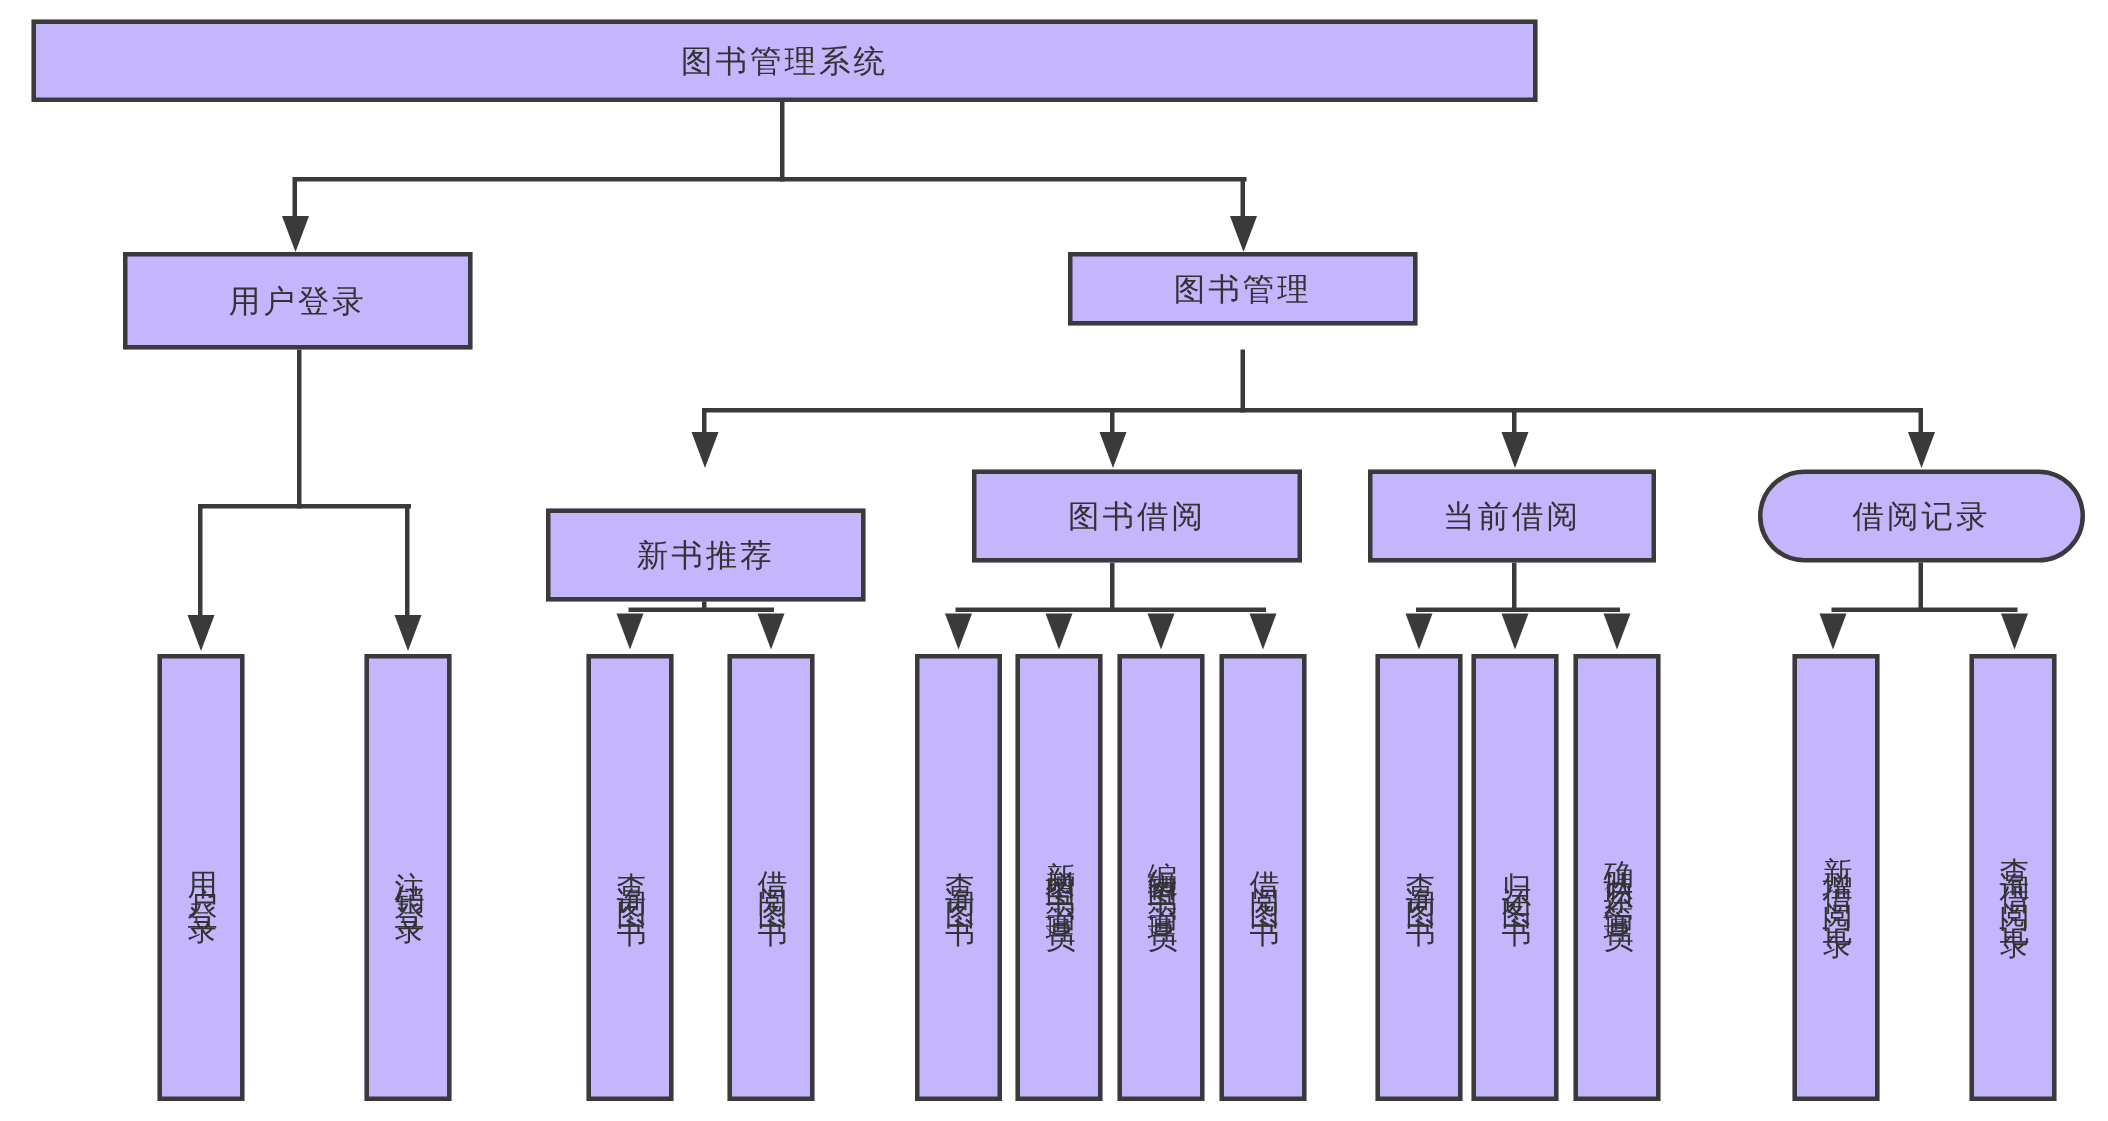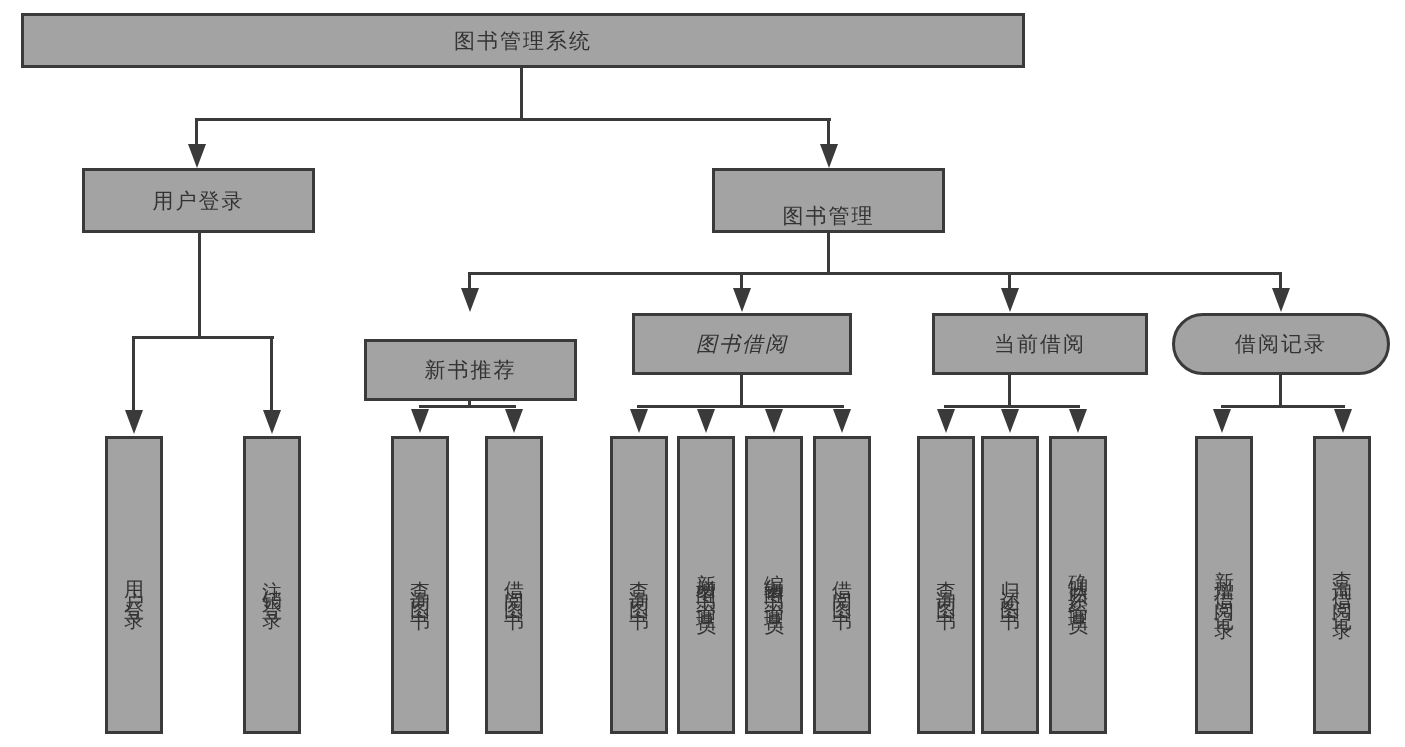--- a/index.html
+++ b/index.html
@@ -13,21 +13,21 @@
   .canvas{
     position:relative;
     width:1405px;height:747px;
     background:var(--bg);
     overflow:hidden;
   }
   .box{
     position:absolute;
     box-sizing:border-box;
     border:3px solid var(--line);
-    background:#a3a3a3;
+    background:#c4b5fd;
     display:flex;align-items:center;justify-content:center;
     color:var(--text);
     font-size:21px;
     letter-spacing:2px;
     z-index:2;
   }
   .leaf span{
     writing-mode:vertical-rl;
     text-orientation:mixed;
     letter-spacing:10px;
@@ -68,21 +68,21 @@
   <div class="vl" style="left:520px;top:68px;width:3px;height:53px;"></div>
   <div class="hl" style="left:196px;top:118px;width:635px;height:3px;"></div>
   <div class="vl" style="left:195px;top:118px;width:3px;height:28px;"></div>
   <div class="arr" style="left:188px;top:144px;"></div>
   <div class="vl" style="left:827px;top:118px;width:3px;height:28px;"></div>
   <div class="arr" style="left:820px;top:144px;"></div>
 
   <div class="box" style="left:82px;top:168px;width:233px;height:65px;">
     <span>用户登录</span>
   </div>
-  <div class="box" style="left:712px;top:168px;width:233px;height:65px;align-items:flex-end;">
+  <div class="box" style="left:712px;top:168px;width:233px;height:49px;">
     <span>图书管理</span>
   </div>
 
   <div class="vl" style="left:198px;top:233px;width:3px;height:106px;"></div>
   <div class="hl" style="left:133px;top:336px;width:141px;height:3px;"></div>
   <div class="vl" style="left:132px;top:336px;width:3px;height:76px;"></div>
   <div class="arr" style="left:125px;top:410px;"></div>
   <div class="vl" style="left:270px;top:336px;width:3px;height:76px;"></div>
   <div class="arr" style="left:263px;top:410px;"></div>
 
@@ -93,24 +93,24 @@
   <div class="vl" style="left:740px;top:272px;width:3px;height:18px;"></div>
   <div class="arr" style="left:733px;top:288px;"></div>
   <div class="vl" style="left:1008px;top:272px;width:3px;height:18px;"></div>
   <div class="arr" style="left:1001px;top:288px;"></div>
   <div class="vl" style="left:1279px;top:272px;width:3px;height:18px;"></div>
   <div class="arr" style="left:1272px;top:288px;"></div>
 
   <div class="box" style="left:364px;top:313px;width:213px;height:62px;margin-top:26px;">
     <span>新书推荐</span>
   </div>
-  <div class="box" style="left:632px;top:313px;width:220px;height:62px;font-style:italic;">
+  <div class="box" style="left:648px;top:313px;width:220px;height:62px;">
     <span>图书借阅</span>
   </div>
-  <div class="box" style="left:932px;top:313px;width:216px;height:62px;">
+  <div class="box" style="left:912px;top:313px;width:192px;height:62px;">
     <span>当前借阅</span>
   </div>
   <div class="box" style="left:1172px;top:313px;width:218px;height:62px;border-radius:31px;">
     <span>借阅记录</span>
   </div>
 
   <div class="vl" style="left:468px;top:375px;width:3px;height:33px;"></div>
   <div class="hl" style="left:419px;top:405px;width:97px;height:3px;"></div>
   <div class="arr" style="left:411px;top:409px;"></div>
   <div class="arr" style="left:505px;top:409px;"></div>

